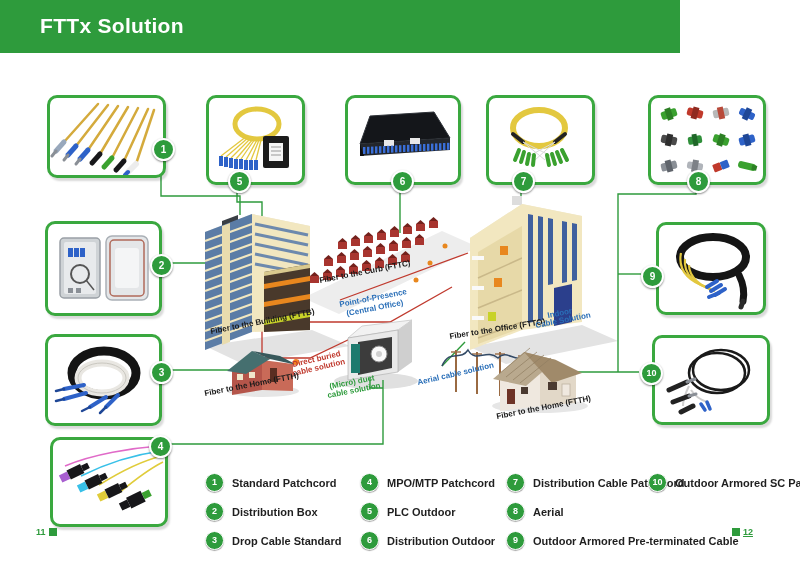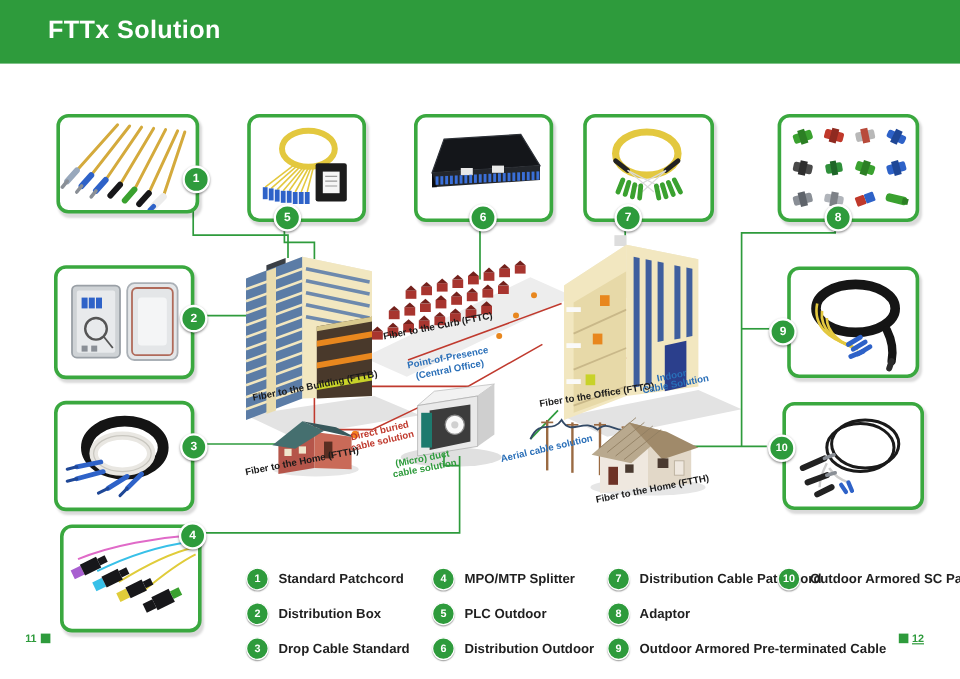--- a/index.html
+++ b/index.html
@@ -1,18 +1,18 @@
 <!DOCTYPE html>
 <html><head>
 <meta charset="utf-8">
 <style>
   html,body { margin:0; padding:0; background:#e9e9e9; }
   .page { position:relative; width:800px; height:566px; background:#ffffff; overflow:hidden;
           font-family:"Liberation Sans", sans-serif; }
-  .topbar { position:absolute; left:0; top:0; width:800px; height:53px; background:#2e9b3c; }
+  .topbar { position:absolute; left:0; top:0; width:680px; height:53px; background:#2e9b3c; }
   .topbar h1 { margin:0; padding:14px 0 0 40px; color:#ffffff; font-size:21px; font-weight:bold; letter-spacing:.3px; }
 
   .diagram { position:absolute; left:0; top:0; z-index:1; }
 
   .pbox { position:absolute; border:3px solid #3aa83f; border-radius:10px; background:#ffffff;
           box-shadow:2px 3px 2px rgba(0,0,0,.15); z-index:2; }
   .pbox svg { display:block; width:100%; height:100%; }
 
   .badge { position:absolute; width:19px; height:19px; border-radius:50%;
            background:#2e9b3c; border:2px solid #ffffff; box-shadow:0 1px 2px rgba(0,0,0,.45);
@@ -23,22 +23,22 @@
   .legend-col { position:absolute; top:0; }
   .legend-item { display:flex; align-items:center; height:29px; }
   .lcircle { flex:0 0 auto; width:17px; height:17px; border-radius:50%; background:#2e9b3c;
              border:1px solid #ffffff; box-shadow:0 1px 1px rgba(0,0,0,.35);
              color:#fff; font-size:9px; font-weight:bold; line-height:17px; text-align:center; margin-right:8px; }
   .llabel { font-size:11px; font-weight:bold; color:#1f1f1f; white-space:nowrap; }
 
   .pagemark { position:absolute; top:527px; display:flex; align-items:center; gap:3px;
               color:#2e9b3c; font-size:9px; font-weight:bold; z-index:3; }
   .pagemark .sq { width:8px; height:8px; background:#2e9b3c; display:inline-block; }
-  .pm-left { left:21px;justify-content:space-between; }
-  .pm-right { right:30px;text-decoration:underline; }
+  .pm-left { left:36px;justify-content:space-between; }
+  .pm-right { right:47px;text-decoration:underline; }
 </style>
 </head>
 <body>
 
 <div class="page">
 
   <header class="topbar">
     <h1>FTTx Solution</h1>
   </header>
 
@@ -567,39 +567,39 @@
         <span class="llabel">Distribution Box</span>
       </div>
       <div class="legend-item">
         <span class="lcircle">3</span>
         <span class="llabel">Drop Cable Standard</span>
       </div>
     </div>
     <div class="legend-col" style="left:360px">
       <div class="legend-item">
         <span class="lcircle">4</span>
-        <span class="llabel">MPO/MTP Splitter</span>
+        <span class="llabel">MPO/MTP Patchcord</span>
       </div>
       <div class="legend-item">
         <span class="lcircle">5</span>
         <span class="llabel">PLC Outdoor</span>
       </div>
       <div class="legend-item">
         <span class="lcircle">6</span>
         <span class="llabel">Distribution Outdoor</span>
       </div>
     </div>
     <div class="legend-col" style="left:506px">
       <div class="legend-item">
         <span class="lcircle">7</span>
         <span class="llabel">Distribution Cable Patchcord</span>
       </div>
       <div class="legend-item">
         <span class="lcircle">8</span>
-        <span class="llabel">Adaptor</span>
+        <span class="llabel">Aerial</span>
       </div>
       <div class="legend-item">
         <span class="lcircle">9</span>
         <span class="llabel">Outdoor Armored Pre-terminated Cable</span>
       </div>
     </div>
     <div class="legend-col" style="left:648px">
       <div class="legend-item">
         <span class="lcircle">10</span>
         <span class="llabel">Outdoor Armored SC Patchcord</span>

